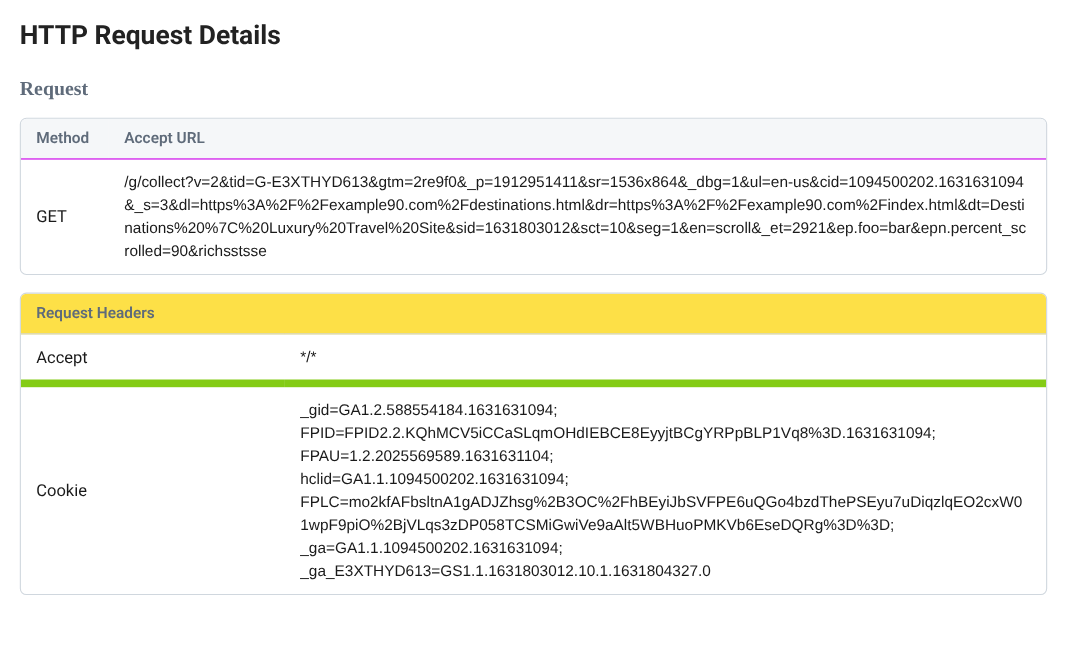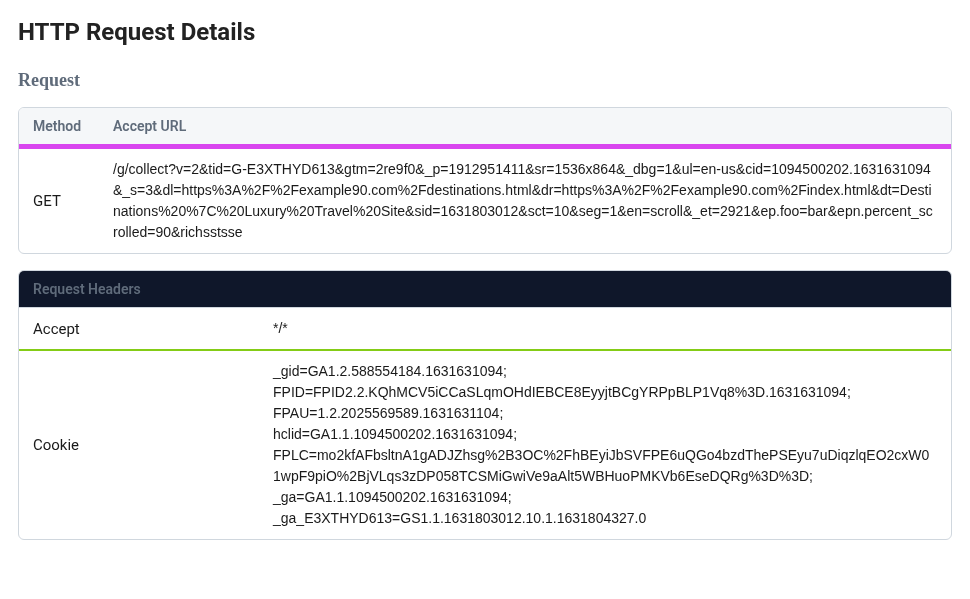--- a/index.html
+++ b/index.html
@@ -37,48 +37,48 @@
       width: 100%;
       border-collapse: collapse;
     }
     thead th {
       background: #f5f7f9;
       color: #5f6b7a;
       font-weight: 600;
       font-size: 14px;
       text-align: left;
       padding: 10px 14px;
-      border-bottom: 5px solid #d946ef;
+      border-bottom: 1px solid #d946ef;
     }
     tbody td {
       padding: 10px 14px;
       font-size: 15px;
       vertical-align: middle;
-      border-bottom: 2px solid #84cc16;
+      border-bottom: 7px solid #84cc16;
       color: #1a1a1a;
     }
     tbody tr:last-child td {
       border-bottom: none;
     }
     .mono {
       font-family: Liberation Sans, sans-serif;
       font-size: 14px;
       line-height: 1.5;
       word-break: break-all;
       white-space: pre-wrap;
       color: #1a1a1a;
     }
     .method-col {
       width: 80px;
     }
     .header-name-col {
       width: 240px;
     }
     .headers-title-row th {
-      background: #0f172a;
+      background: #fde047;
       color: #5f6b7a;
       font-weight: 600;
       font-size: 14px;
       text-align: left;
       padding: 10px 14px;
       border-bottom: 1px solid #d0d7de;
     }
   </style>
 </head>
 <body>

